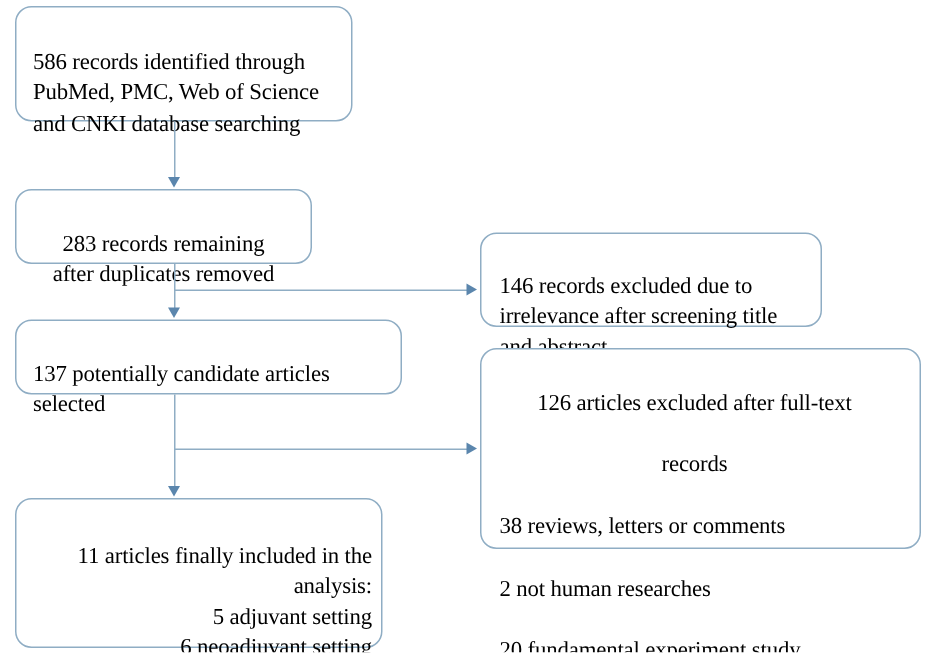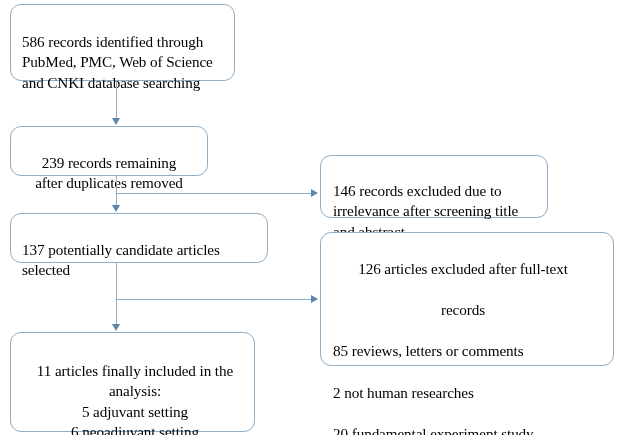--- a/index.html
+++ b/index.html
@@ -64,21 +64,21 @@
     text-indent: 0;
   }
   #box-excluded-fulltext .center-line {
     display: block;
     text-align: center;
     padding-right: 14px;
   }
   #box-included {
     left: 10px; top: 332px; width: 245px; height: 100px;
     padding: 8px 6px 0 11px;
-    text-align: center;
+    text-align: right;
   }
   
   .vline {
     position: absolute;
     width: 1.3px;
     background: #8fadc4;
   }
   .hline {
     position: absolute;
     height: 1.3px;
@@ -105,21 +105,21 @@
 <div id="canvas">
 
   <div class="flow-box" id="box-identified">
     <span class="box-text">586 records identified through PubMed, PMC, Web of Science and CNKI database searching</span>
   </div>
 
   <div class="vline" style="left:116px; top:81px; height:38px;"></div>
   <div class="arrow-down" style="left:112px; top:118px;"></div>
 
   <div class="flow-box" id="box-duplicates">
-    <span class="box-text">239 records remaining
+    <span class="box-text">283 records remaining
 after duplicates removed</span>
   </div>
 
   <div class="vline" style="left:116px; top:176px; height:30px;"></div>
   <div class="arrow-down" style="left:112px; top:205px;"></div>
 
   <div class="hline" style="left:116px; top:193px; width:196px;"></div>
   <div class="arrow-right" style="left:311px; top:189px;"></div>
 
   <div class="flow-box" id="box-excluded-screening">
@@ -132,21 +132,21 @@
 
   <div class="vline" style="left:116px; top:263px; height:62px;"></div>
   <div class="arrow-down" style="left:112px; top:324px;"></div>
 
   <div class="hline" style="left:116px; top:299px; width:196px;"></div>
   <div class="arrow-right" style="left:311px; top:295px;"></div>
 
   <div class="flow-box" id="box-excluded-fulltext">
     <span class="center-line">126 articles excluded after full-text</span>
     <span class="center-line">records</span>
-    <span class="hang">85 reviews, letters or comments</span>
+    <span class="hang">38 reviews, letters or comments</span>
     <span class="hang">2 not human researches</span>
     <span class="hang">20 fundamental experiment study</span>
     
     
     
   </div>
 
   <div class="flow-box" id="box-included">
     <span class="box-text">11 articles finally included in the analysis:
 5 adjuvant setting

